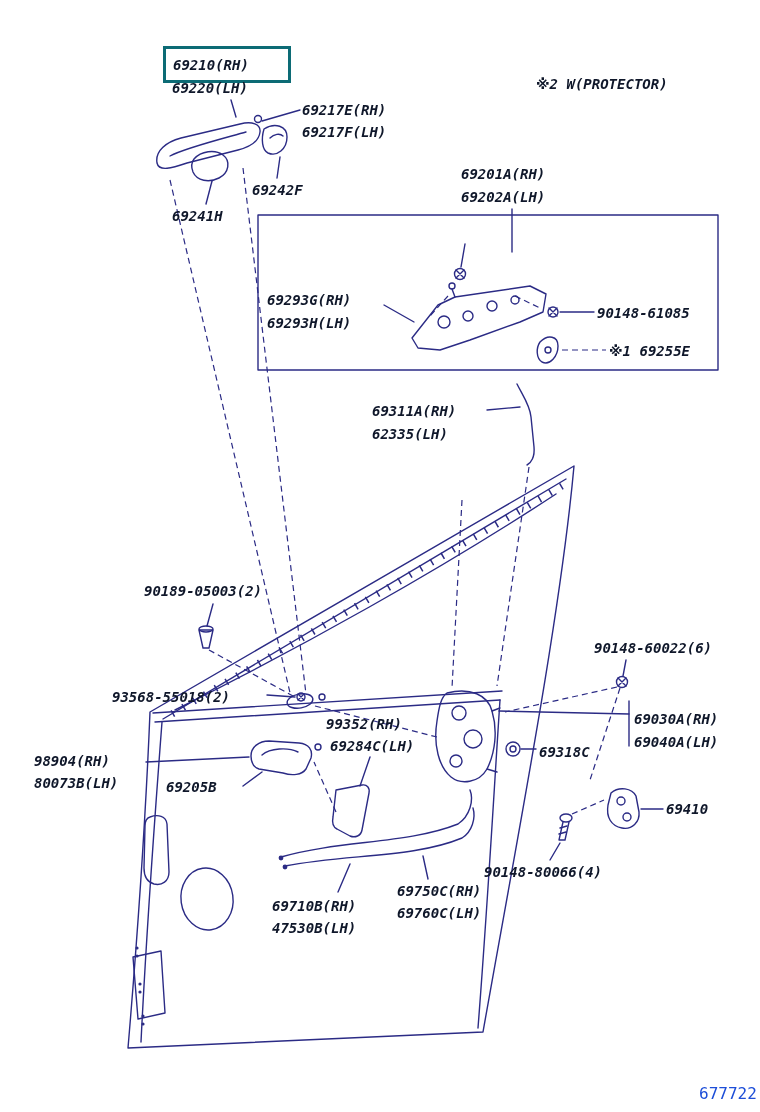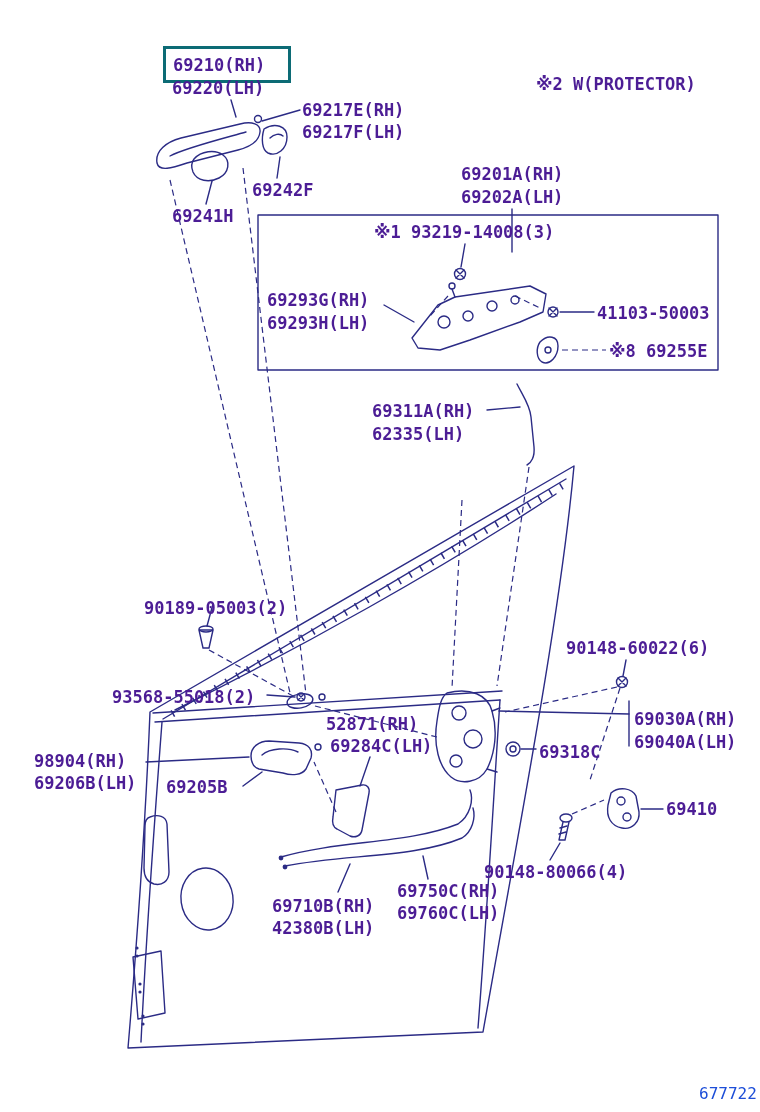--- a/index.html
+++ b/index.html
@@ -3,22 +3,22 @@
 <meta charset="utf-8">
 <style>
   html,body{margin:0;padding:0;background:#ffffff;}
   .stage{
     position:relative;width:760px;height:1112px;background:#ffffff;overflow:hidden;
     font-family:"DejaVu Sans Mono","DejaVu Sans","Liberation Mono",monospace;
   }
   .art{position:absolute;left:0;top:0;}
   .lbl{
     position:absolute;white-space:nowrap;
-    font-weight:bold;font-size:17px;line-height:20px;
-    color:#4c1d95;letter-spacing:0px;cursor:default;
+    font-weight:bold;font-size:14px;line-height:20px;
+    color:#0f172a;letter-spacing:0px;cursor:default;font-style:italic;
   }
   .note{font-weight:bold;}
   .dnum{
     position:absolute;font-size:16px;font-weight:normal;color:#1d4ed8;white-space:nowrap;text-align:right;
   }
   .hl-box{
     position:absolute;border:3px solid #0c6b75;background:transparent;
   }
 </style>
 </head>
@@ -167,39 +167,38 @@
 
   <div class="lbl" style="left:173px;top:55px">69210(RH)</div>
   <div class="lbl" style="left:172px;top:78px">69220(LH)</div>
   <div class="lbl" style="left:302px;top:100px">69217E(RH)</div>
   <div class="lbl" style="left:302px;top:122px">69217F(LH)</div>
   <div class="lbl" style="left:252px;top:180px">69242F</div>
   <div class="lbl" style="left:172px;top:206px">69241H</div>
   <div class="lbl note" style="left:536px;top:74px">※2 W(PROTECTOR)</div>
   <div class="lbl" style="left:461px;top:164px">69201A(RH)</div>
   <div class="lbl" style="left:461px;top:187px">69202A(LH)</div>
-  <div class="lbl" style="left:374px;top:222px">※1 93219-14008(3)</div>
   <div class="lbl" style="left:267px;top:290px">69293G(RH)</div>
   <div class="lbl" style="left:267px;top:313px">69293H(LH)</div>
-  <div class="lbl" style="left:597px;top:303px">41103-50003</div>
-  <div class="lbl" style="left:609px;top:341px">※8 69255E</div>
+  <div class="lbl" style="left:597px;top:303px">90148-61085</div>
+  <div class="lbl" style="left:609px;top:341px">※1 69255E</div>
   <div class="lbl" style="left:372px;top:401px">69311A(RH)</div>
   <div class="lbl" style="left:372px;top:424px">62335(LH)</div>
-  <div class="lbl" style="left:144px;top:598px">90189-05003(2)</div>
+  <div class="lbl" style="left:144px;top:581px">90189-05003(2)</div>
   <div class="lbl" style="left:112px;top:687px">93568-55018(2)</div>
-  <div class="lbl" style="left:566px;top:638px">90148-60022(6)</div>
-  <div class="lbl" style="left:326px;top:714px">52871(RH)</div>
+  <div class="lbl" style="left:594px;top:638px">90148-60022(6)</div>
+  <div class="lbl" style="left:326px;top:714px">99352(RH)</div>
   <div class="lbl" style="left:330px;top:736px">69284C(LH)</div>
   <div class="lbl" style="left:634px;top:709px">69030A(RH)</div>
   <div class="lbl" style="left:634px;top:732px">69040A(LH)</div>
   <div class="lbl" style="left:539px;top:742px">69318C</div>
   <div class="lbl" style="left:34px;top:751px">98904(RH)</div>
-  <div class="lbl" style="left:34px;top:773px">69206B(LH)</div>
+  <div class="lbl" style="left:34px;top:773px">80073B(LH)</div>
   <div class="lbl" style="left:166px;top:777px">69205B</div>
   <div class="lbl" style="left:666px;top:799px">69410</div>
   <div class="lbl" style="left:484px;top:862px">90148-80066(4)</div>
   <div class="lbl" style="left:397px;top:881px">69750C(RH)</div>
   <div class="lbl" style="left:397px;top:903px">69760C(LH)</div>
   <div class="lbl" style="left:272px;top:896px">69710B(RH)</div>
-  <div class="lbl" style="left:272px;top:918px">42380B(LH)</div>
+  <div class="lbl" style="left:272px;top:918px">47530B(LH)</div>
 
   <div class="dnum" style="left:699px;top:1084px">677722</div>
 </div>
 
 </body></html>

